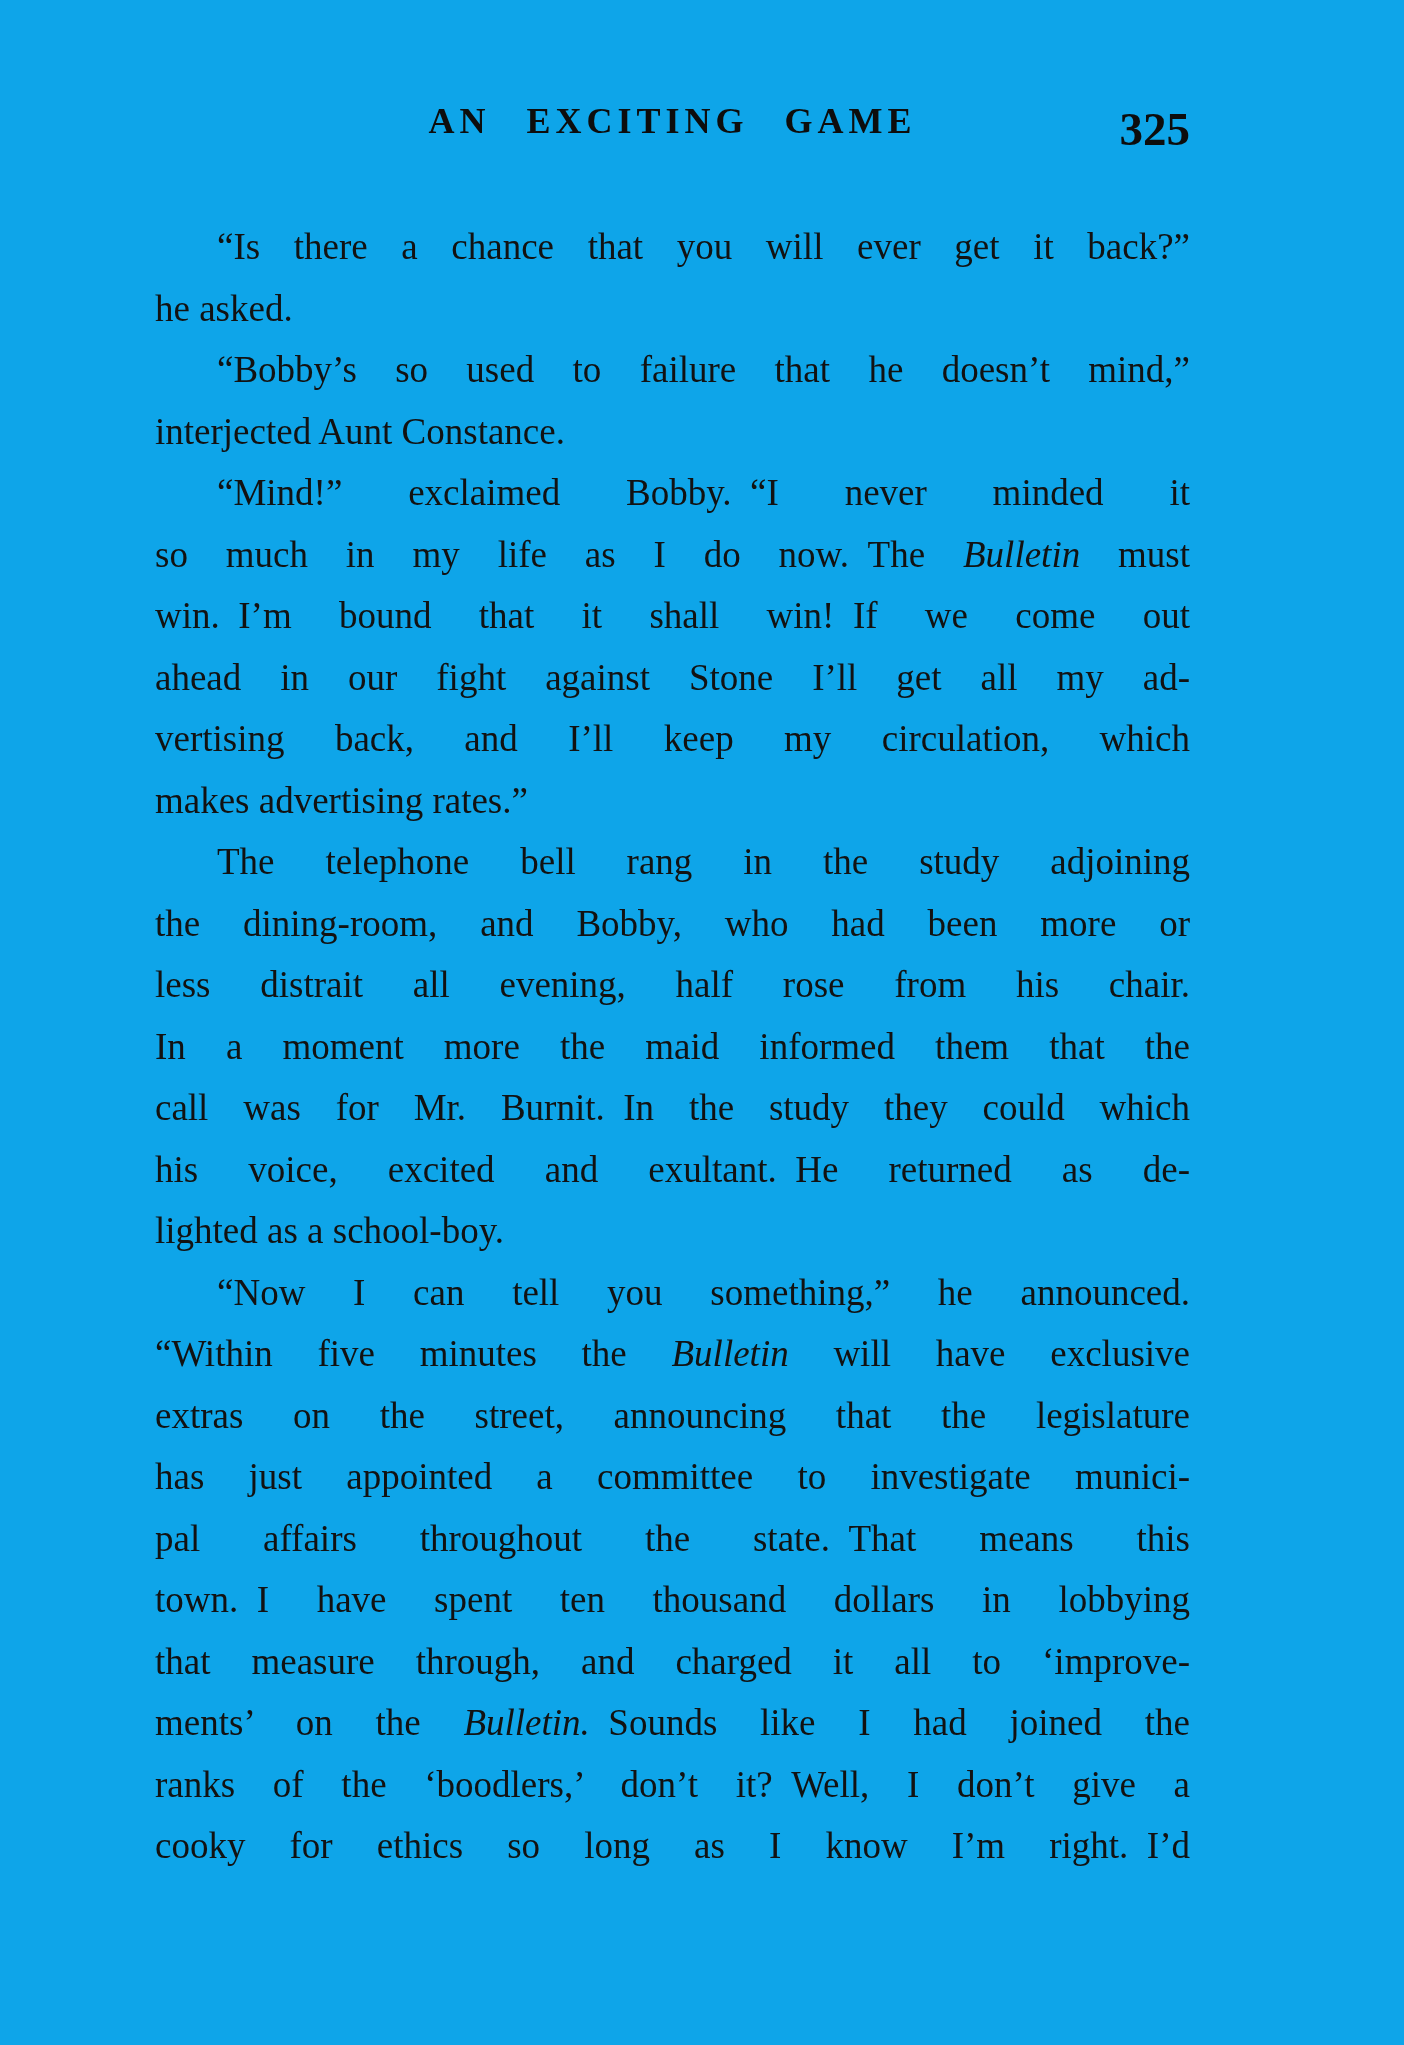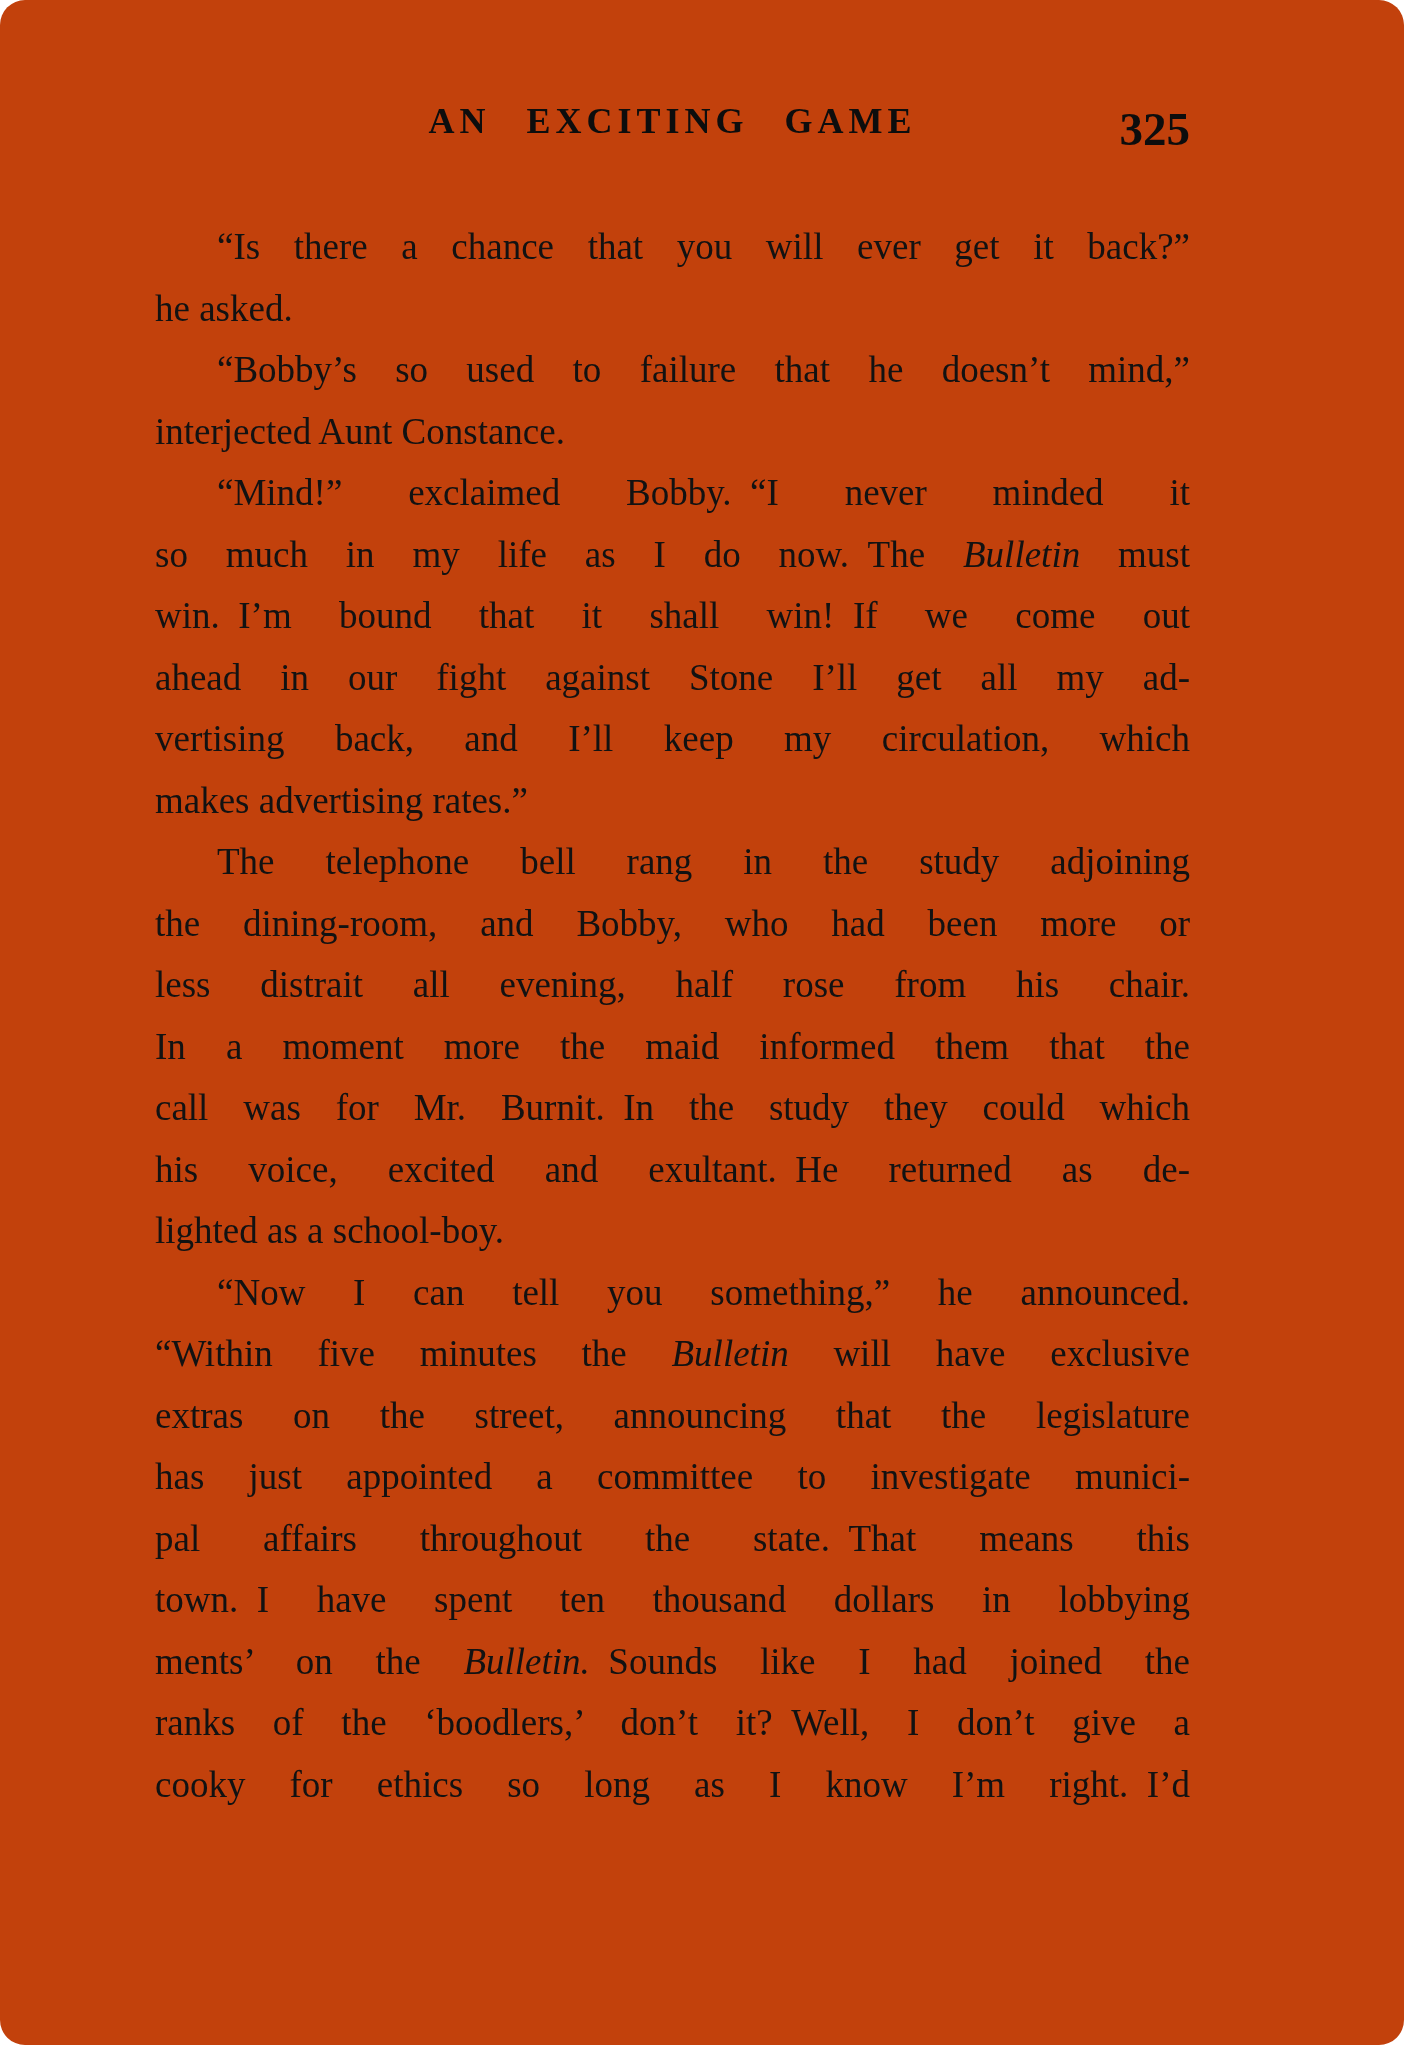--- a/index.html
+++ b/index.html
@@ -4,25 +4,24 @@
 <style>
   html, body {
     margin: 0;
     padding: 0;
     background: #ffffff;
   }
   .page {
     position: relative;
     width: 1404px;
     height: 2045px;
-    background: #c2410c;
+    background: #0ea5e9;
     color: #101010;
     font-family: "Liberation Serif", "DejaVu Serif", serif;
     overflow: hidden;
-    border-radius: 25px;
   }
   .running-header {
     position: absolute;
     left: 155px;
     top: 100px;
     width: 1035px;
     height: 50px;
   }
   .header-title {
     display: block;
@@ -93,17 +92,18 @@
       <div class="line just"><span>In a moment more the maid informed them that the</span></div>
       <div class="line just"><span>call was for Mr. Burnit. In the study they could which</span></div>
       <div class="line just"><span>his voice, excited and exultant. He returned as de-</span></div>
       <div class="line"><span>lighted as a school-boy.</span></div>
       <div class="line just indent"><span>“Now I can tell you something,” he announced.</span></div>
       <div class="line just"><span>“Within five minutes the </span><span class="em">Bulletin</span><span> will have exclusive</span></div>
       <div class="line just"><span>extras on the street, announcing that the legislature</span></div>
       <div class="line just"><span>has just appointed a committee to investigate munici-</span></div>
       <div class="line just"><span>pal affairs throughout the state. That means this</span></div>
       <div class="line just"><span>town. I have spent ten thousand dollars in lobbying</span></div>
+      <div class="line just"><span>that measure through, and charged it all to ‘improve-</span></div>
       <div class="line just"><span>ments’ on the </span><span class="em">Bulletin.</span><span> Sounds like I had joined the</span></div>
       <div class="line just"><span>ranks of the ‘boodlers,’ don’t it? Well, I don’t give a</span></div>
       <div class="line just"><span>cooky for ethics so long as I know I’m right. I’d</span></div>
     </div>
 </div>
 
 </body></html>

